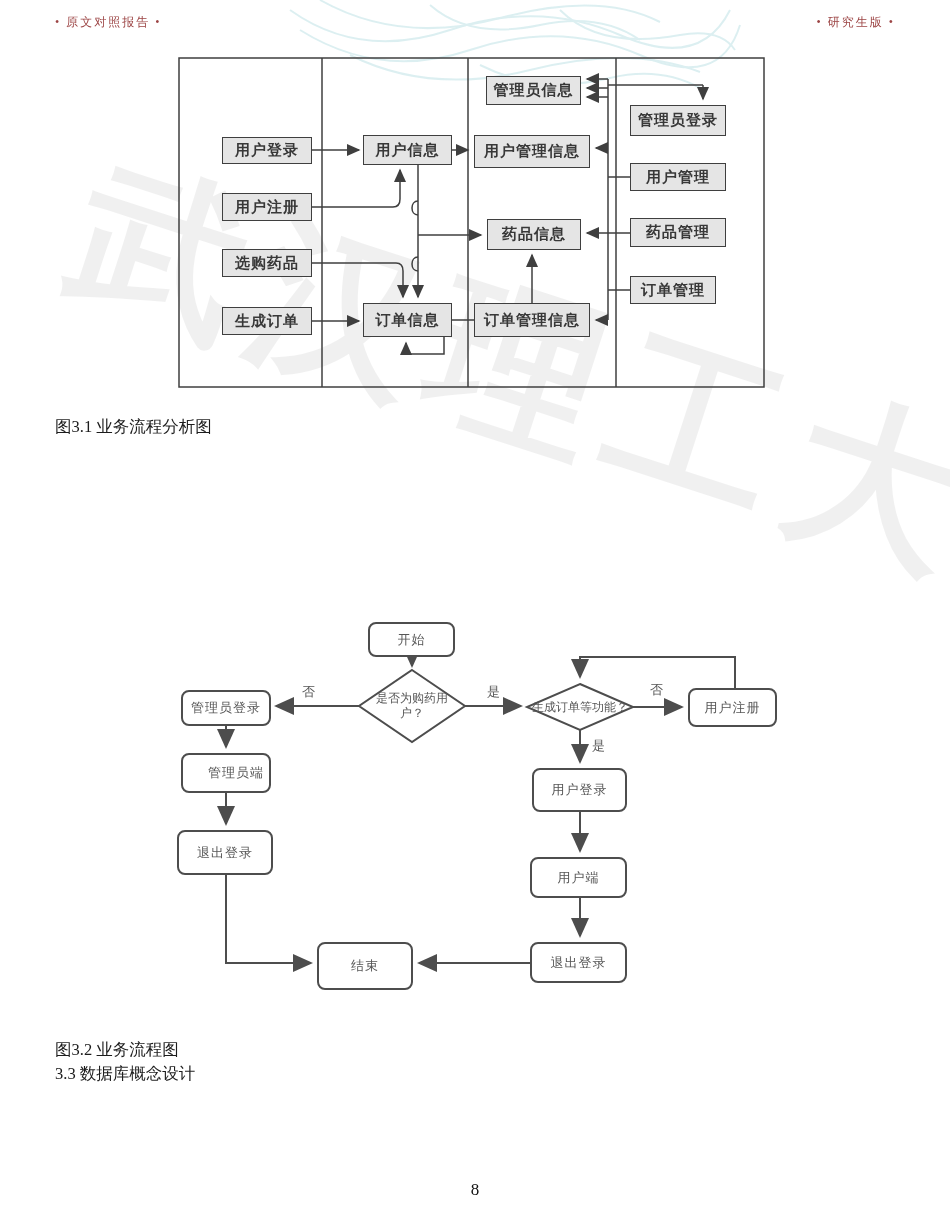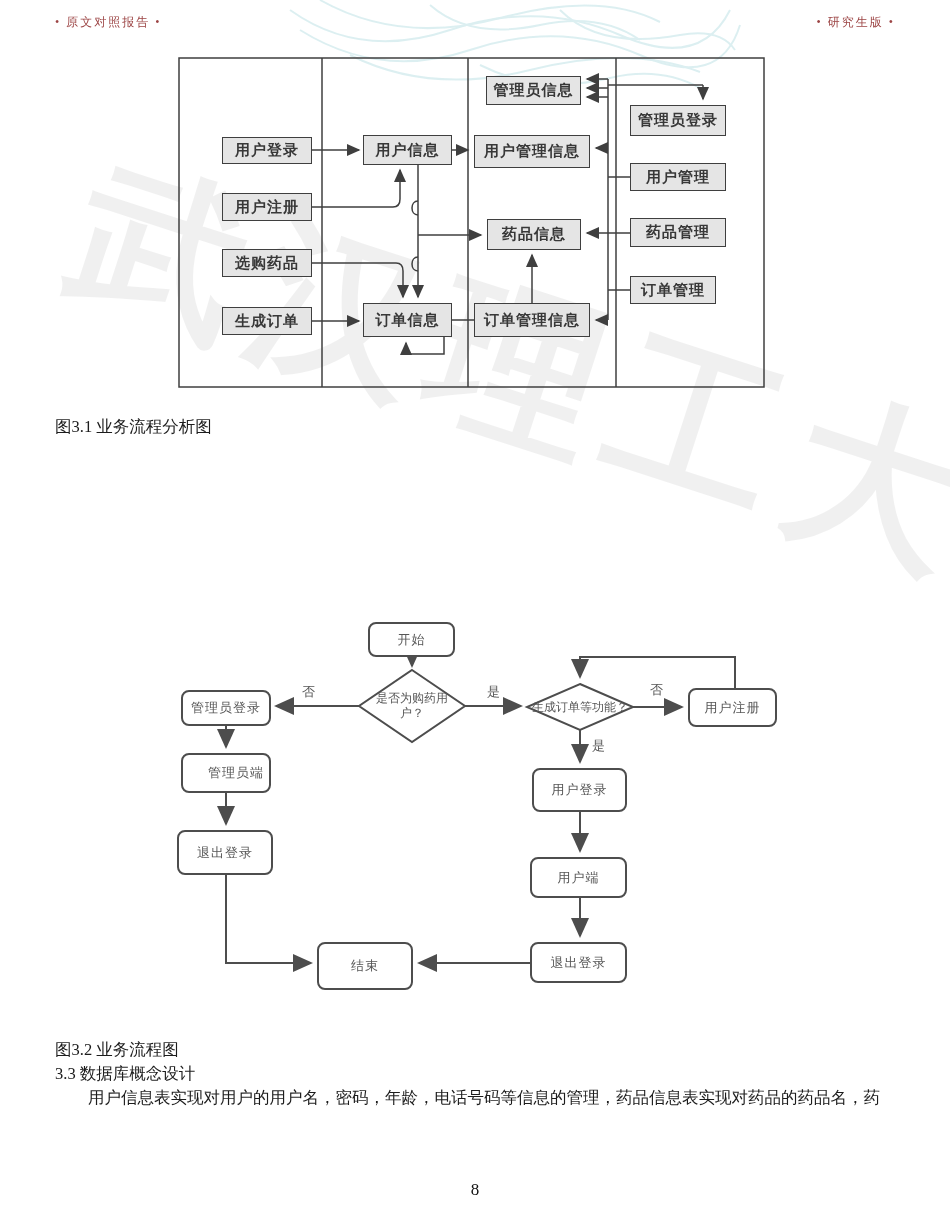--- a/index.html
+++ b/index.html
@@ -182,16 +182,15 @@
 
   <div class="f32lbl" style="left:152px;top:68px;">否</div>
   <div class="f32lbl" style="left:337px;top:68px;">是</div>
   <div class="f32lbl" style="left:500px;top:66px;">否</div>
   <div class="f32lbl" style="left:442px;top:122px;">是</div>
 </div>
 
 <div class="textblock" style="top:1038px;">
   <p>图3.2 业务流程图</p>
   <p>3.3 数据库概念设计</p>
-  <p class="ind">用户信息表实现对用户的用户名，密码，年龄，电话号码等信息的管理，药品信息表实现对药品的药品名，药</p>
 </div>
 
 <div class="pageno">8</div>
 
 </body></html>

